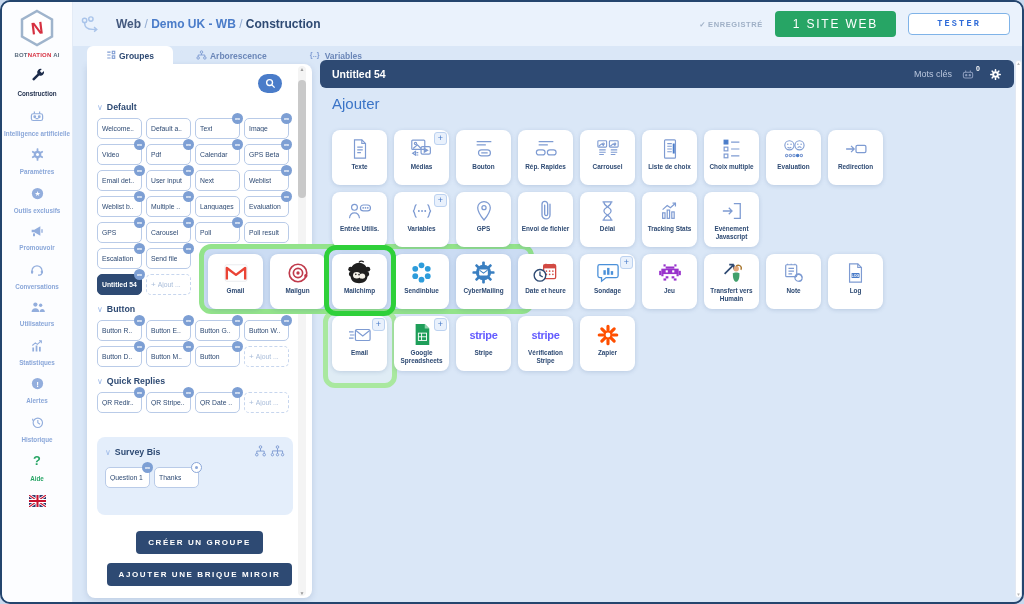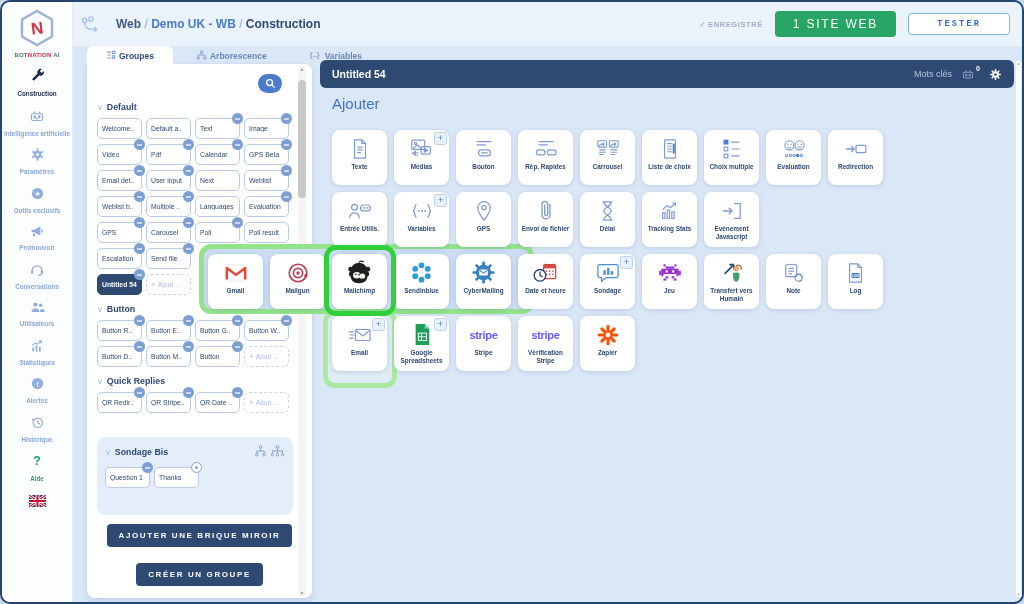--- a/index.html
+++ b/index.html
@@ -464,21 +464,21 @@
             </span>
             <span class="chip add">
               <span class="plus">+</span>
               <span class="chip-label">Ajout ...</span>
             </span>
           </div>
         </div>
         <div class="survey-box">
           <div class="group-header">
             <span class="caret">∨</span>
-            <span>Sondage Bis</span>
+            <span>Survey Bis</span>
             <span class="hdr-icons">
               <span><svg width="13" height="12" viewBox="0 0 14 13">
                   <g stroke="#7e9bd2" stroke-width="1" fill="none">
                     <circle cx="7" cy="2.2" r="1.4"></circle>
                     <circle cx="3" cy="10.5" r="1.4"></circle>
                     <circle cx="11" cy="10.5" r="1.4"></circle>
                     <path d="M7 3.6v3M7 6.6H3v2.5M7 6.6h4v2.5"></path>
                   </g>
                 </svg></span>
               <span><svg width="15" height="12" viewBox="0 0 16 13">
@@ -497,22 +497,22 @@
               <span class="chip-label">Question 1</span>
               <span class="chip-badge">∞</span>
             </span>
             <span class="chip">
               <span class="chip-label">Thanks</span>
               <span class="chip-badge target"><span class="dot"></span></span>
             </span>
           </div>
         </div>
       </div>
+    <button class="panel-btn">CRÉER UN GROUPE</button>
     <button class="panel-btn mirror">AJOUTER UNE BRIQUE MIROIR</button>
-    <button class="panel-btn">CRÉER UN GROUPE</button>
   </div>
   <div class="lp-scroll">
     <span>▲</span>
     <span>▼</span>
   </div>
   <div class="lp-thumb"></div>
 
   <div class="seqbar">
     <span class="seq-title">Untitled 54</span>
     <span class="seq-right">

